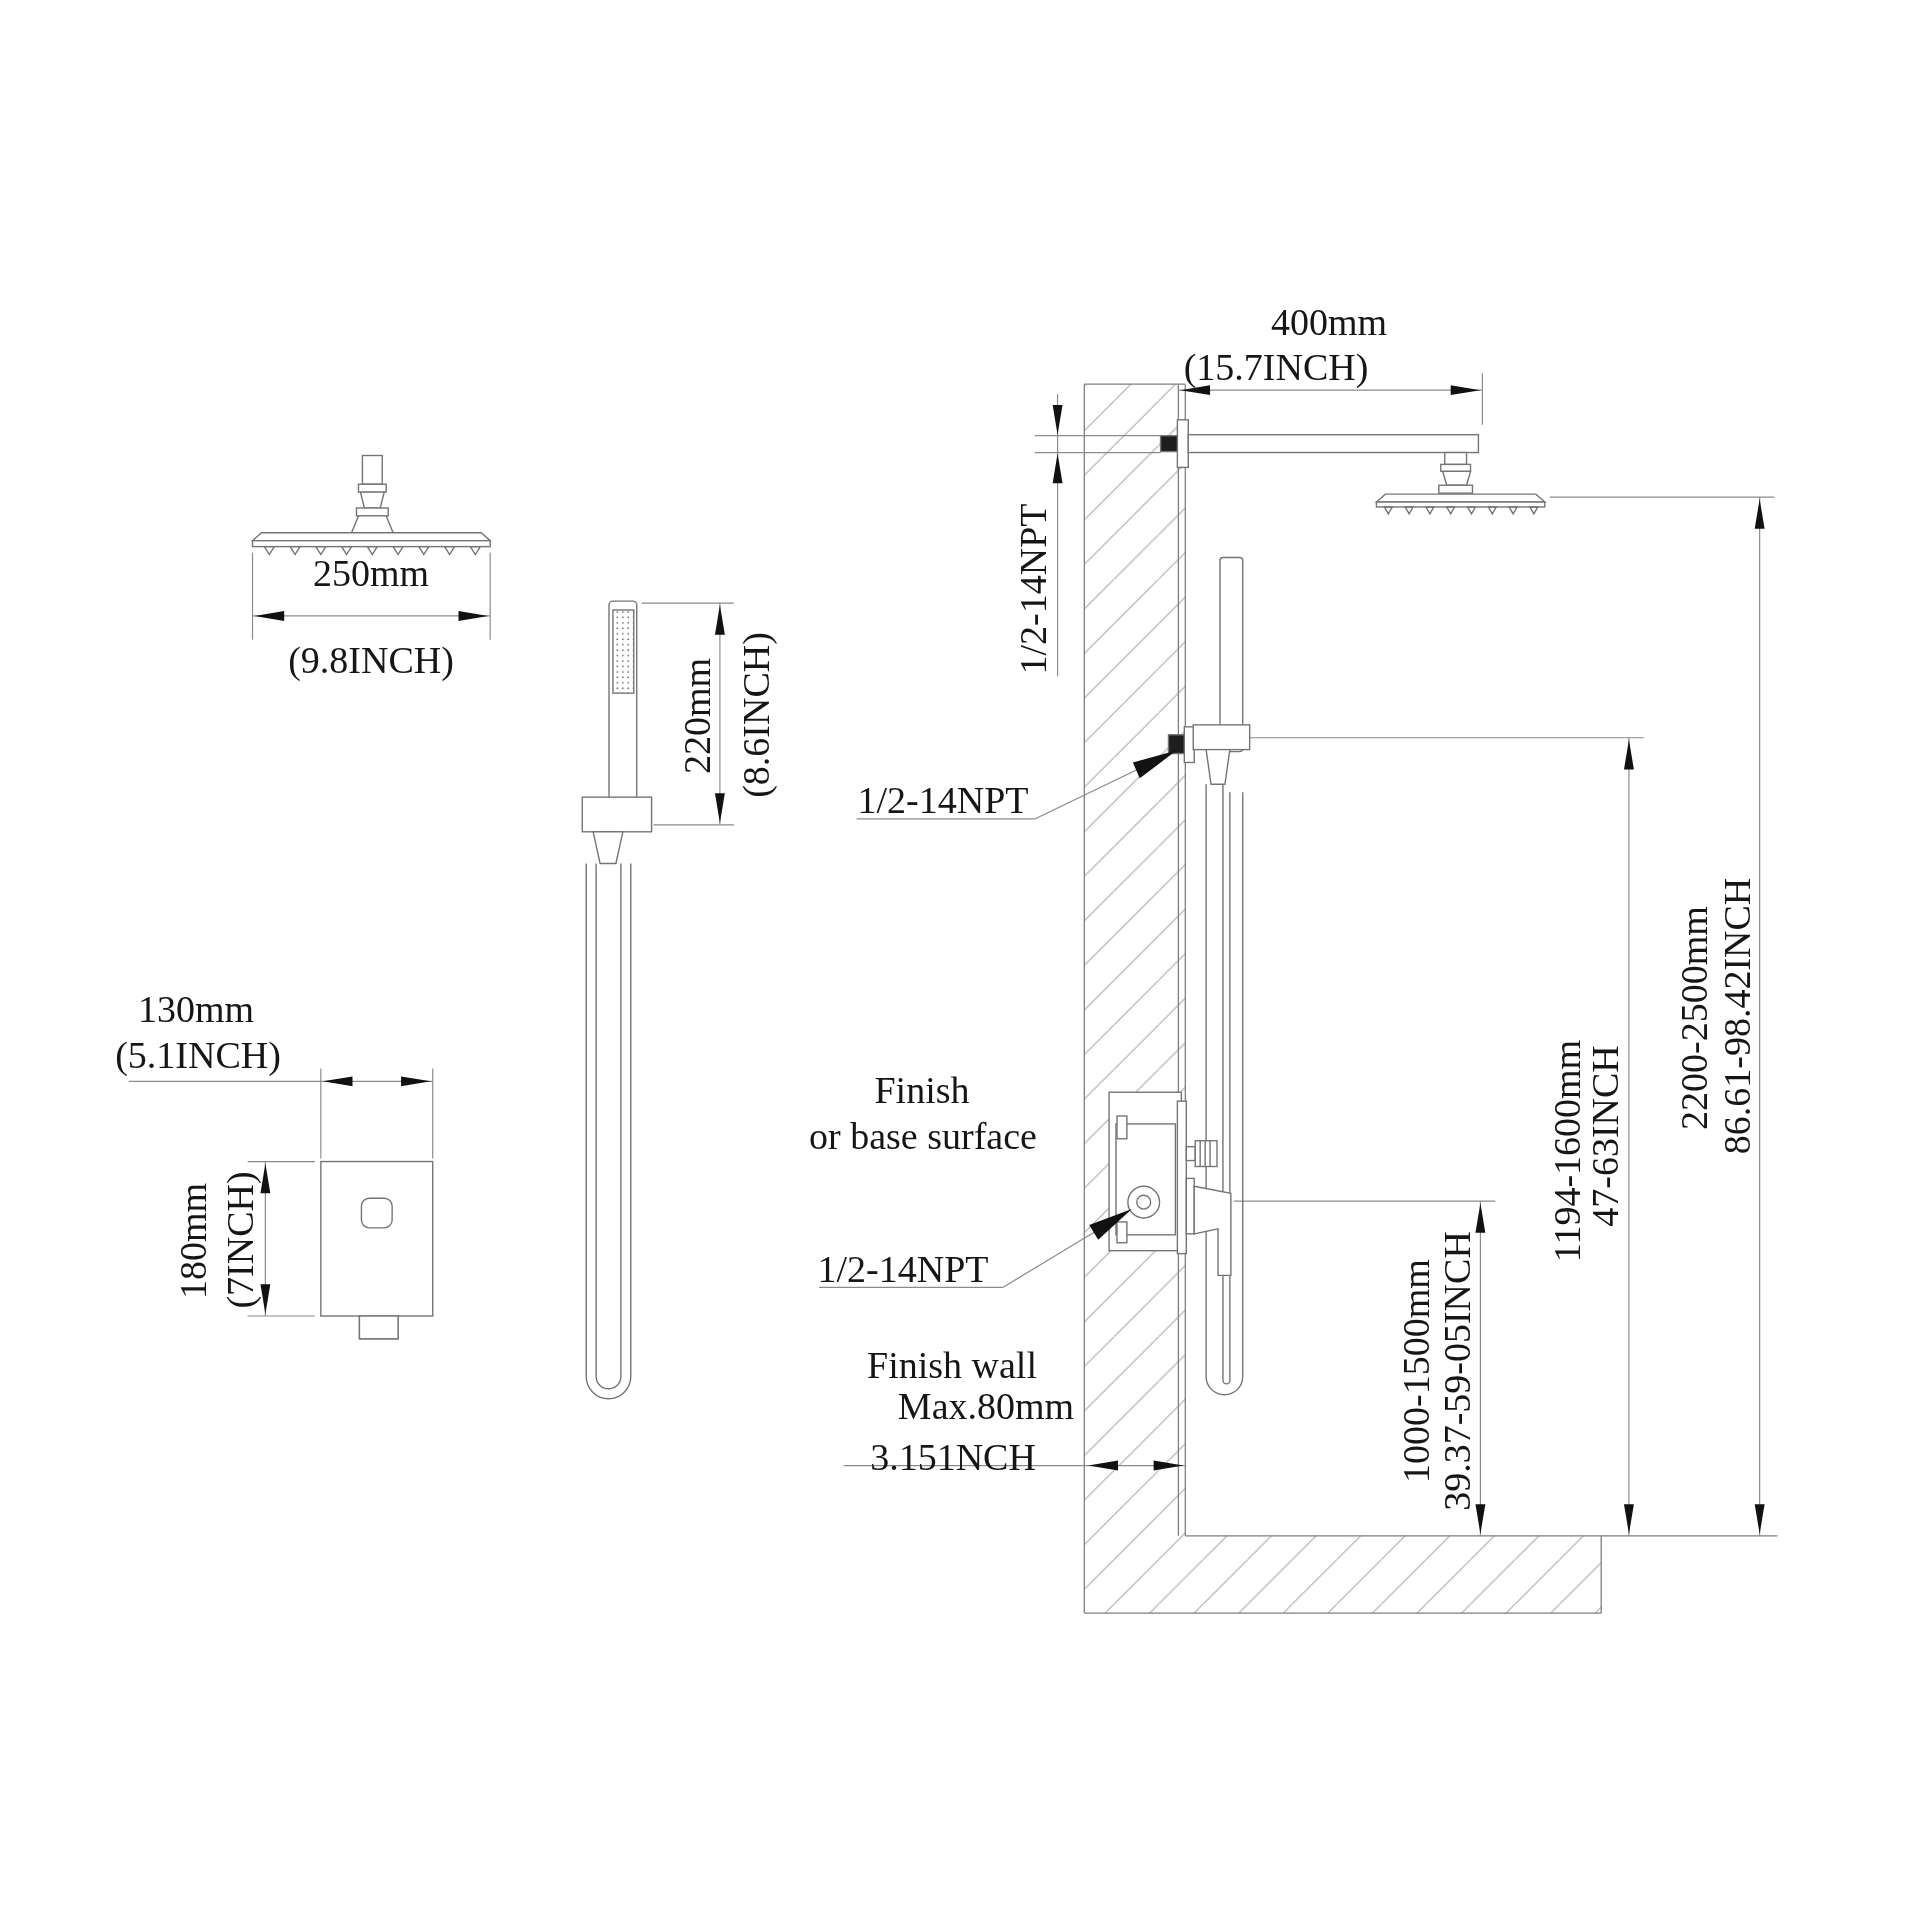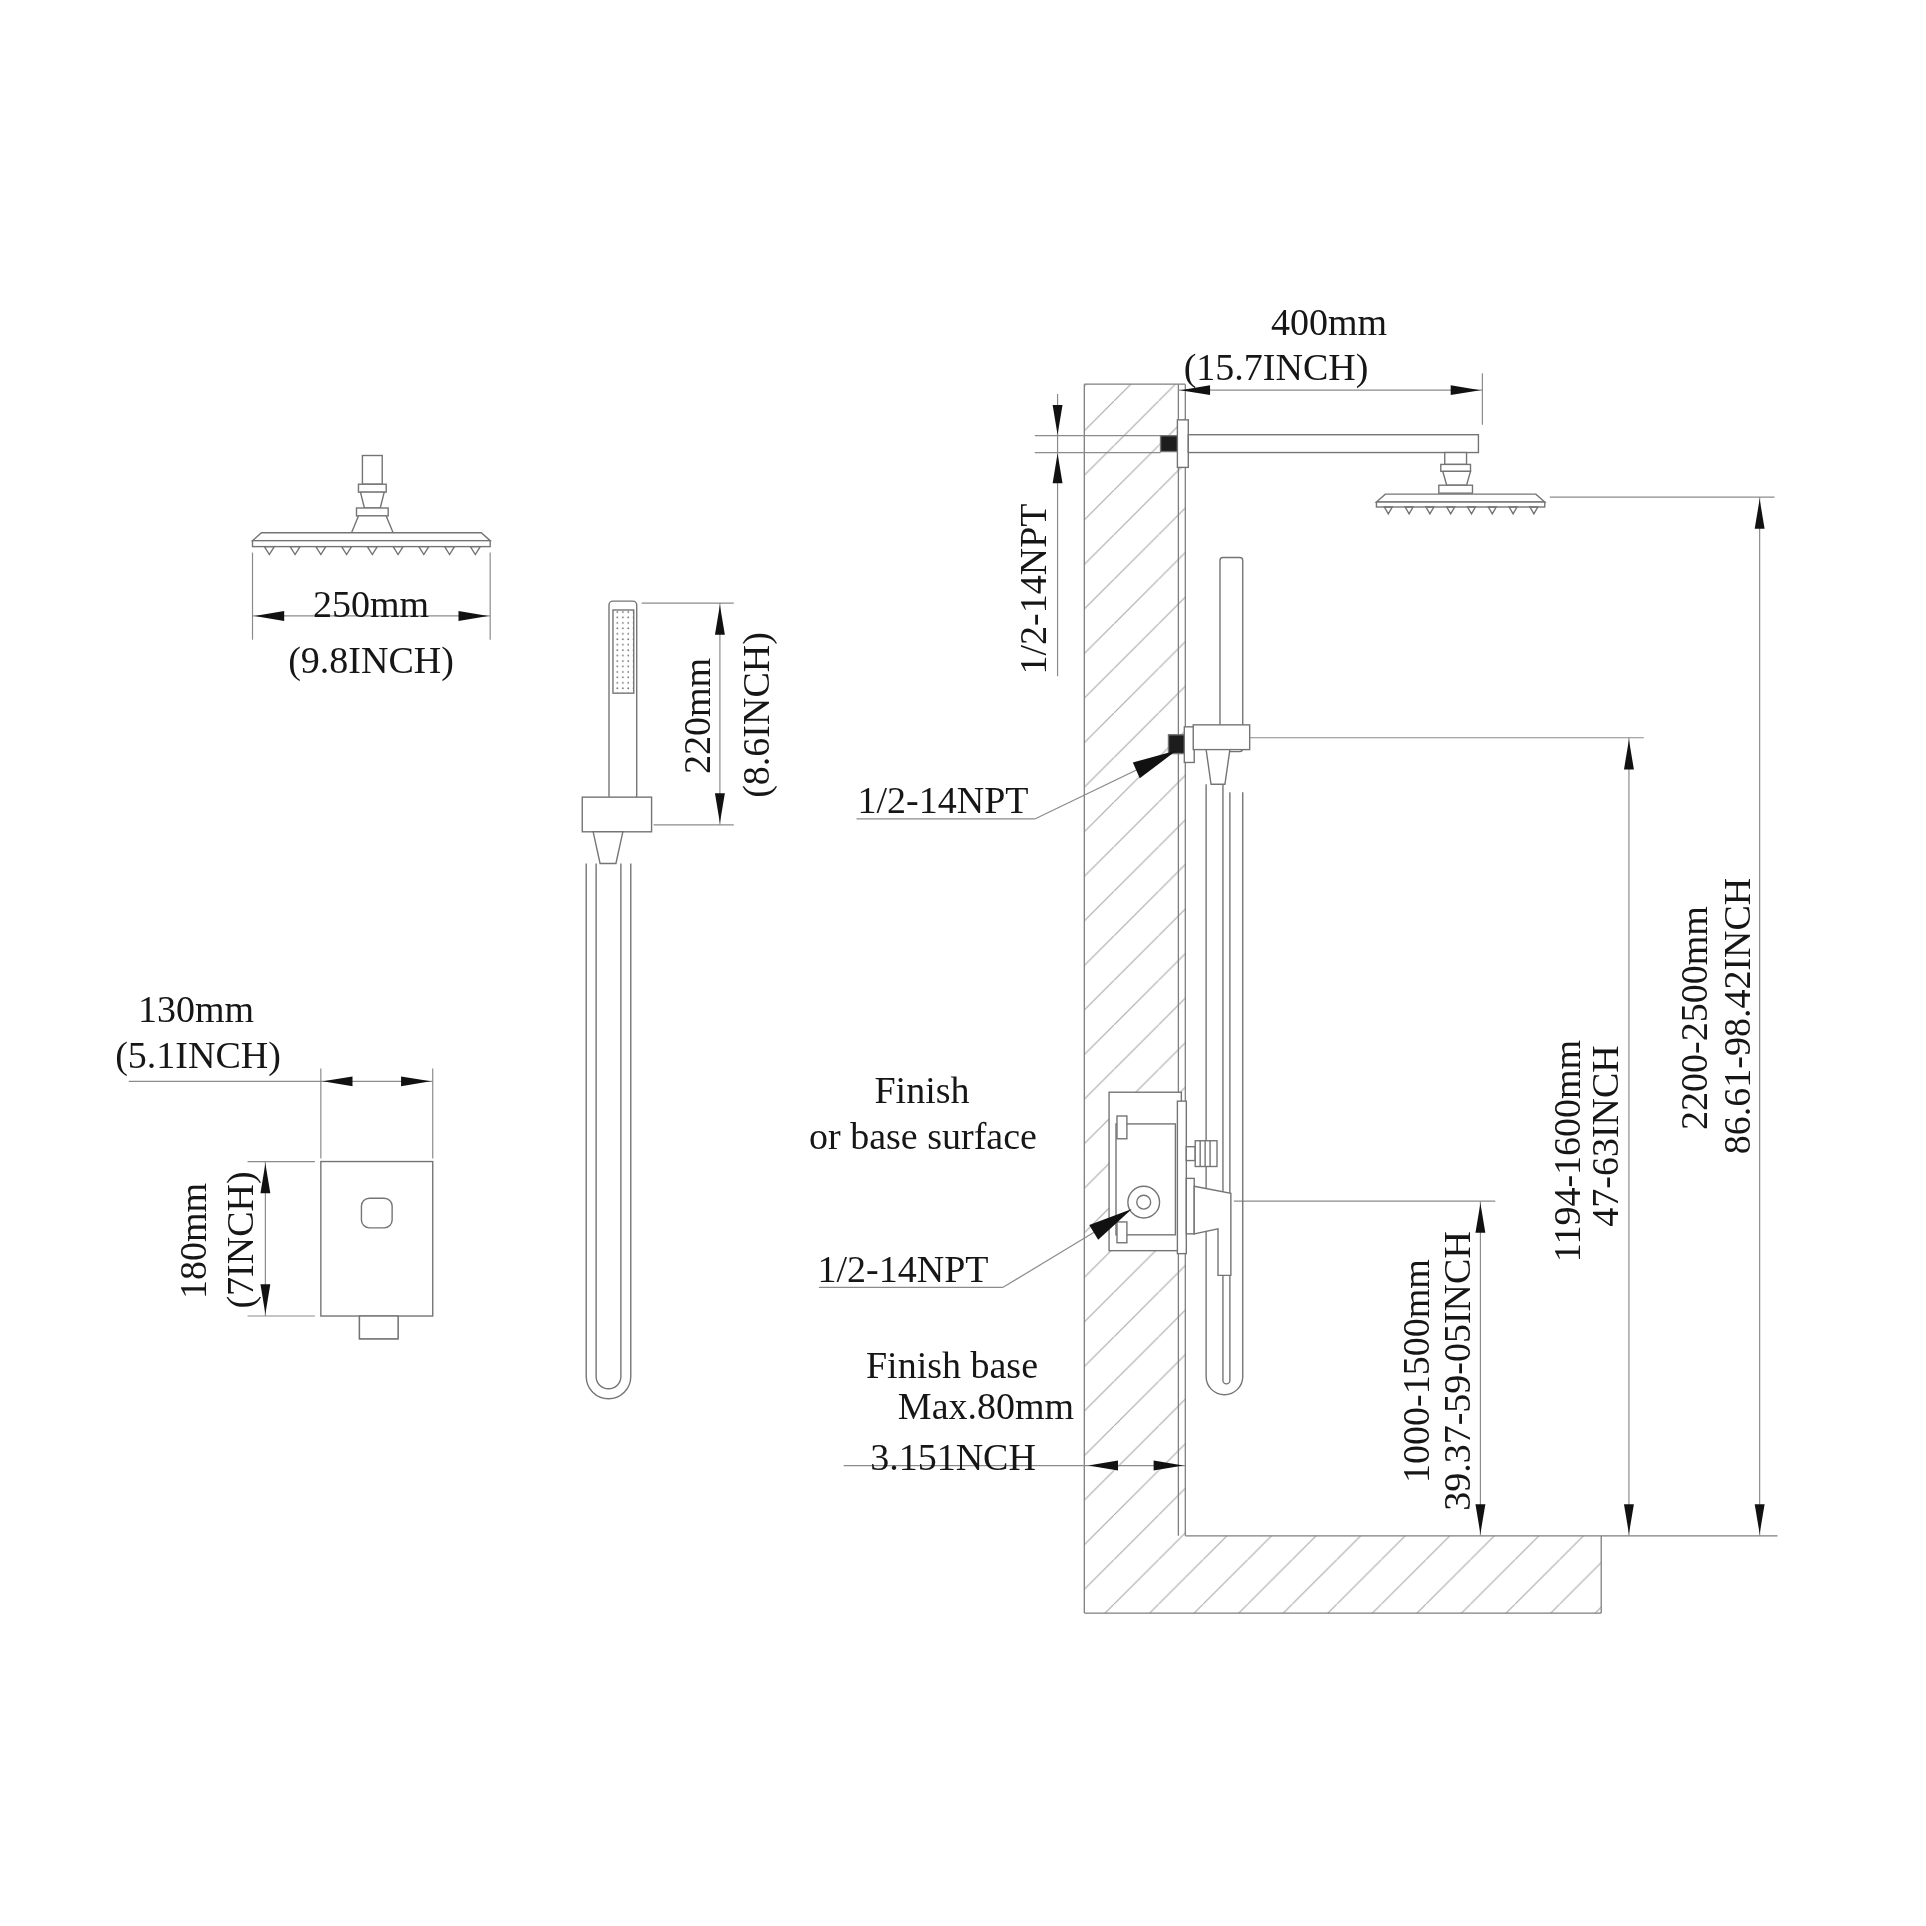--- a/index.html
+++ b/index.html
@@ -180,42 +180,42 @@
       <polygon points="1645,1549 1640,1519 1650,1519"></polygon>
       <polygon points="1777,504 1772,534 1782,534"></polygon>
       <polygon points="1777,1549 1772,1519 1782,1519"></polygon>
       <polygon points="1099,1480 1129,1475 1129,1485"></polygon>
       <polygon points="1195,1480 1165,1475 1165,1485"></polygon>
       <polygon points="1188,758 1151,786 1144,770"></polygon>
       <polygon points="1143,1221 1109,1252 1100,1237"></polygon>
     </g>
   </svg>
 
-  <div class="lbl" style="left:371px;top:604px">250mm</div>
+  <div class="lbl" style="left:371px;top:573px">250mm</div>
   <div class="lbl" style="left:371px;top:660px">(9.8INCH)</div>
 
   <div class="lbl rot" style="left:697px;top:716px">220mm</div>
   <div class="lbl rot" style="left:756px;top:715px">(8.6INCH)</div>
 
   <div class="lbl" style="left:196px;top:1009px">130mm</div>
   <div class="lbl" style="left:198px;top:1055px">(5.1INCH)</div>
   <div class="lbl rot" style="left:193px;top:1241px">180mm</div>
   <div class="lbl rot" style="left:240px;top:1240px">(7INCH)</div>
 
   <div class="lbl" style="left:1329px;top:322px">400mm</div>
   <div class="lbl" style="left:1276px;top:367px">(15.7INCH)</div>
 
   <div class="lbl rot" style="left:1033px;top:589px">1/2-14NPT</div>
   <div class="lbl" style="left:943px;top:800px">1/2-14NPT</div>
   <div class="lbl" style="left:903px;top:1269px">1/2-14NPT</div>
 
   <div class="lbl" style="left:922px;top:1090px">Finish</div>
   <div class="lbl" style="left:923px;top:1136px">or base surface</div>
 
-  <div class="lbl" style="left:952px;top:1365px">Finish base</div>
+  <div class="lbl" style="left:952px;top:1365px">Finish wall</div>
   <div class="lbl" style="left:986px;top:1406px">Max.80mm</div>
   <div class="lbl" style="left:953px;top:1457px">3.151NCH</div>
 
   <div class="lbl rot" style="left:1416px;top:1371px">1000-1500mm</div>
   <div class="lbl rot" style="left:1457px;top:1371px">39.37-59-05INCH</div>
   <div class="lbl rot" style="left:1567px;top:1151px">1194-1600mm</div>
   <div class="lbl rot" style="left:1605px;top:1136px">47-63INCH</div>
   <div class="lbl rot" style="left:1694px;top:1018px">2200-2500mm</div>
   <div class="lbl rot" style="left:1737px;top:1016px">86.61-98.42INCH</div>
 

